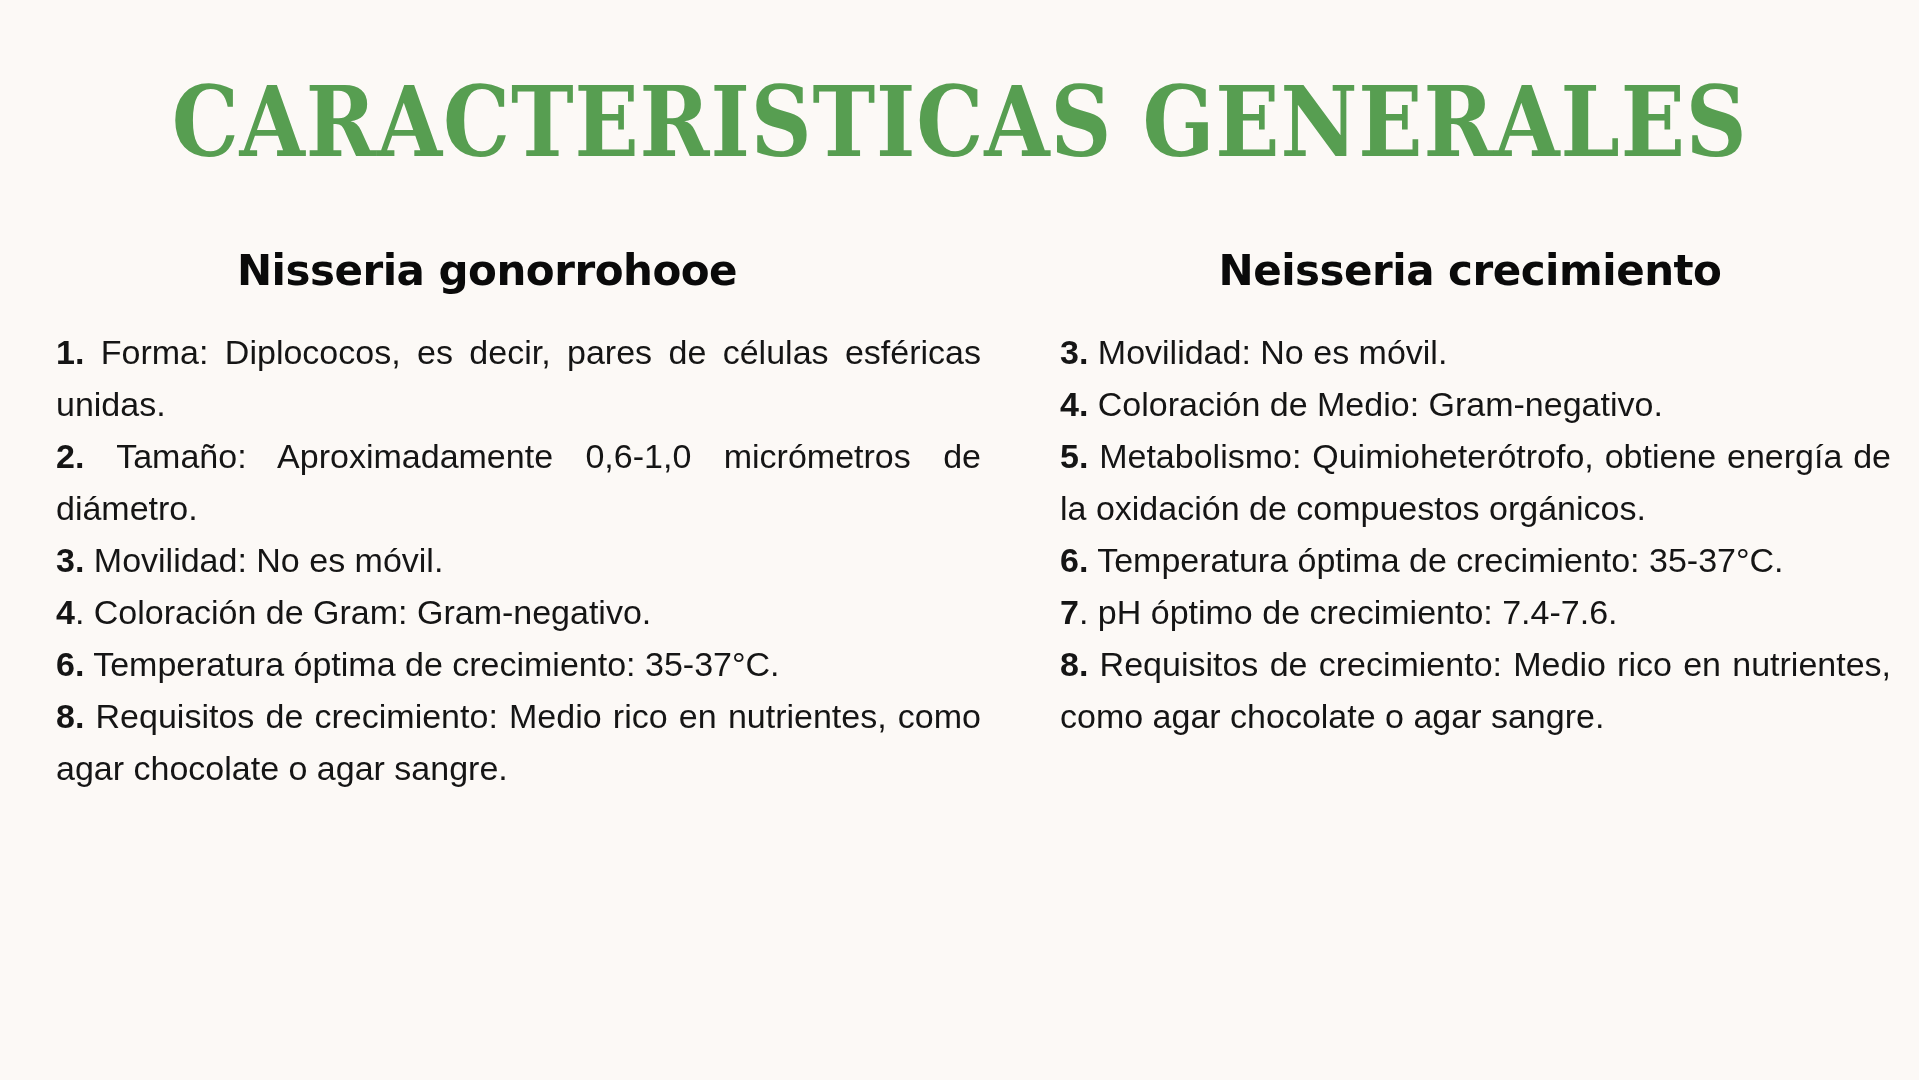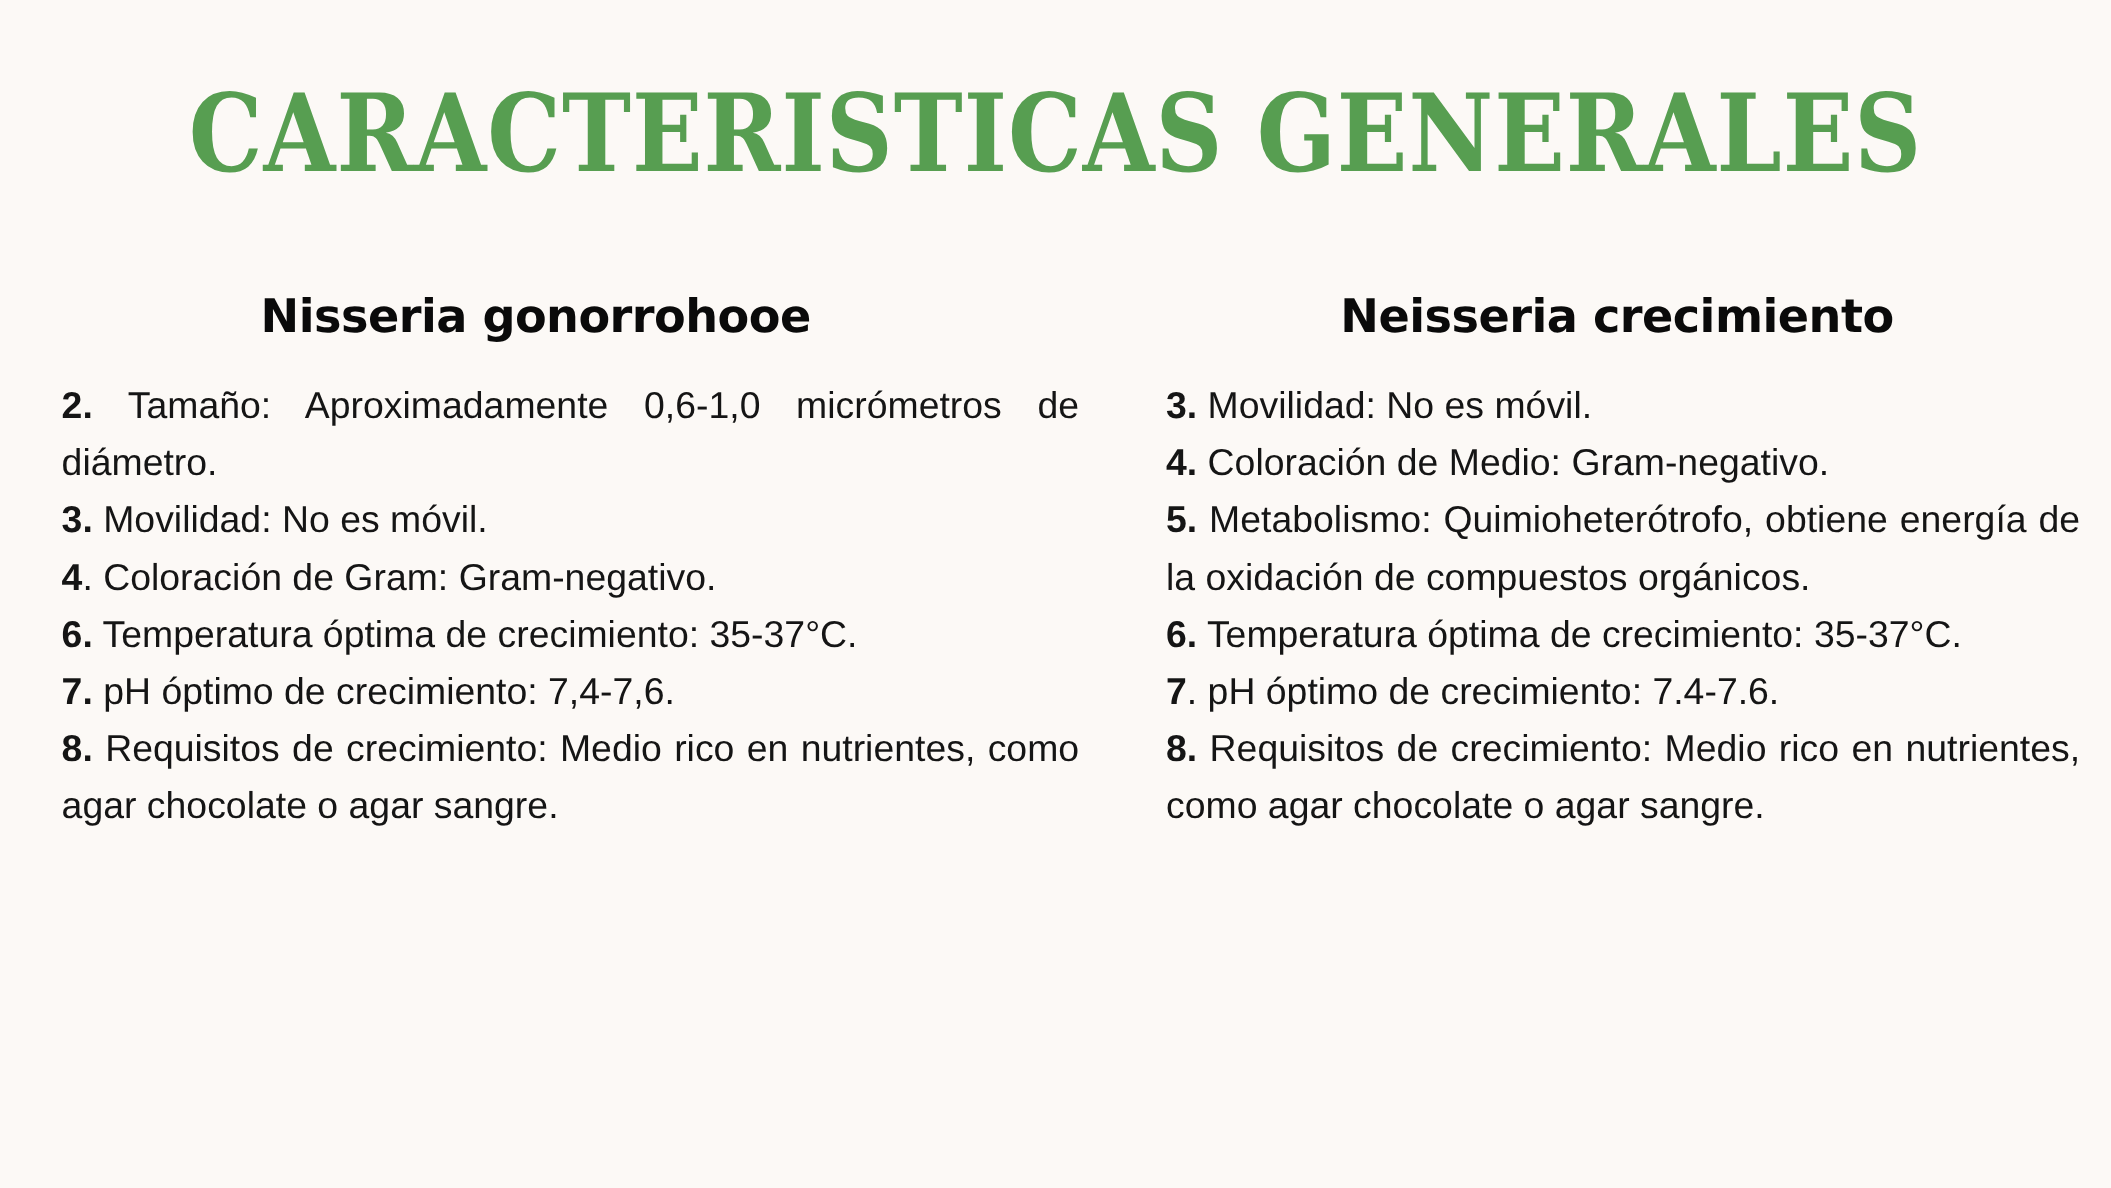--- a/index.html
+++ b/index.html
@@ -26,21 +26,21 @@
     position: absolute; top: 240px;
   }
   .col.left { left: 56px; width: 925px; }
   .col.right { left: 1060px; width: 831px; }
   .heading {
     text-align: center;
     font-family: "DejaVu Sans", sans-serif;
     font-weight: bold;
     font-size: 42px;
     line-height: 62px;
-    margin: 17px 0 24px 0;
+    margin: 0 0 24px 0;
     color: #0a0a0a;
     letter-spacing: -0.5px;
   }
   .col.left .heading { width: 862px; }
   .col.right .heading { width: 820px; }
   .list { margin: 0; padding: 0; list-style: none; }
   .item {
     font-size: 34px;
     line-height: 52px;
     text-align: justify;
@@ -50,25 +50,25 @@
   .num { font-weight: bold; }
 </style>
 </head>
 <body>
 
 <div class="title">CARACTERISTICAS GENERALES</div>
 
 <div class="col left">
   <div class="heading">Nisseria gonorrohooe</div>
   <ul class="list">
+    <li class="item"><span class="num">1.</span><span> Forma: Diplococos, es decir, pares de células esféricas unidas.</span></li>
     <li class="item"><span class="num">2.</span><span> Tamaño: Aproximadamente 0,6-1,0 micrómetros de diámetro.</span></li>
     <li class="item"><span class="num">3.</span><span> Movilidad: No es móvil.</span></li>
     <li class="item"><span class="num">4</span><span>. Coloración de Gram: Gram-negativo.</span></li>
     <li class="item"><span class="num">6.</span><span> Temperatura óptima de crecimiento: 35-37°C.</span></li>
-    <li class="item"><span class="num">7.</span><span> pH óptimo de crecimiento: 7,4-7,6.</span></li>
     <li class="item"><span class="num">8.</span><span> Requisitos de crecimiento: Medio rico en nutrientes, como agar chocolate o agar sangre.</span></li>
   </ul>
 </div>
 
 <div class="col right">
   <div class="heading">Neisseria crecimiento</div>
   <ul class="list">
     <li class="item"><span class="num">3.</span><span> Movilidad: No es móvil.</span></li>
     <li class="item"><span class="num">4.</span><span> Coloración de Medio: Gram-negativo.</span></li>
     <li class="item"><span class="num">5.</span><span> Metabolismo: Quimioheterótrofo, obtiene energía de la oxidación de compuestos orgánicos.</span></li>

